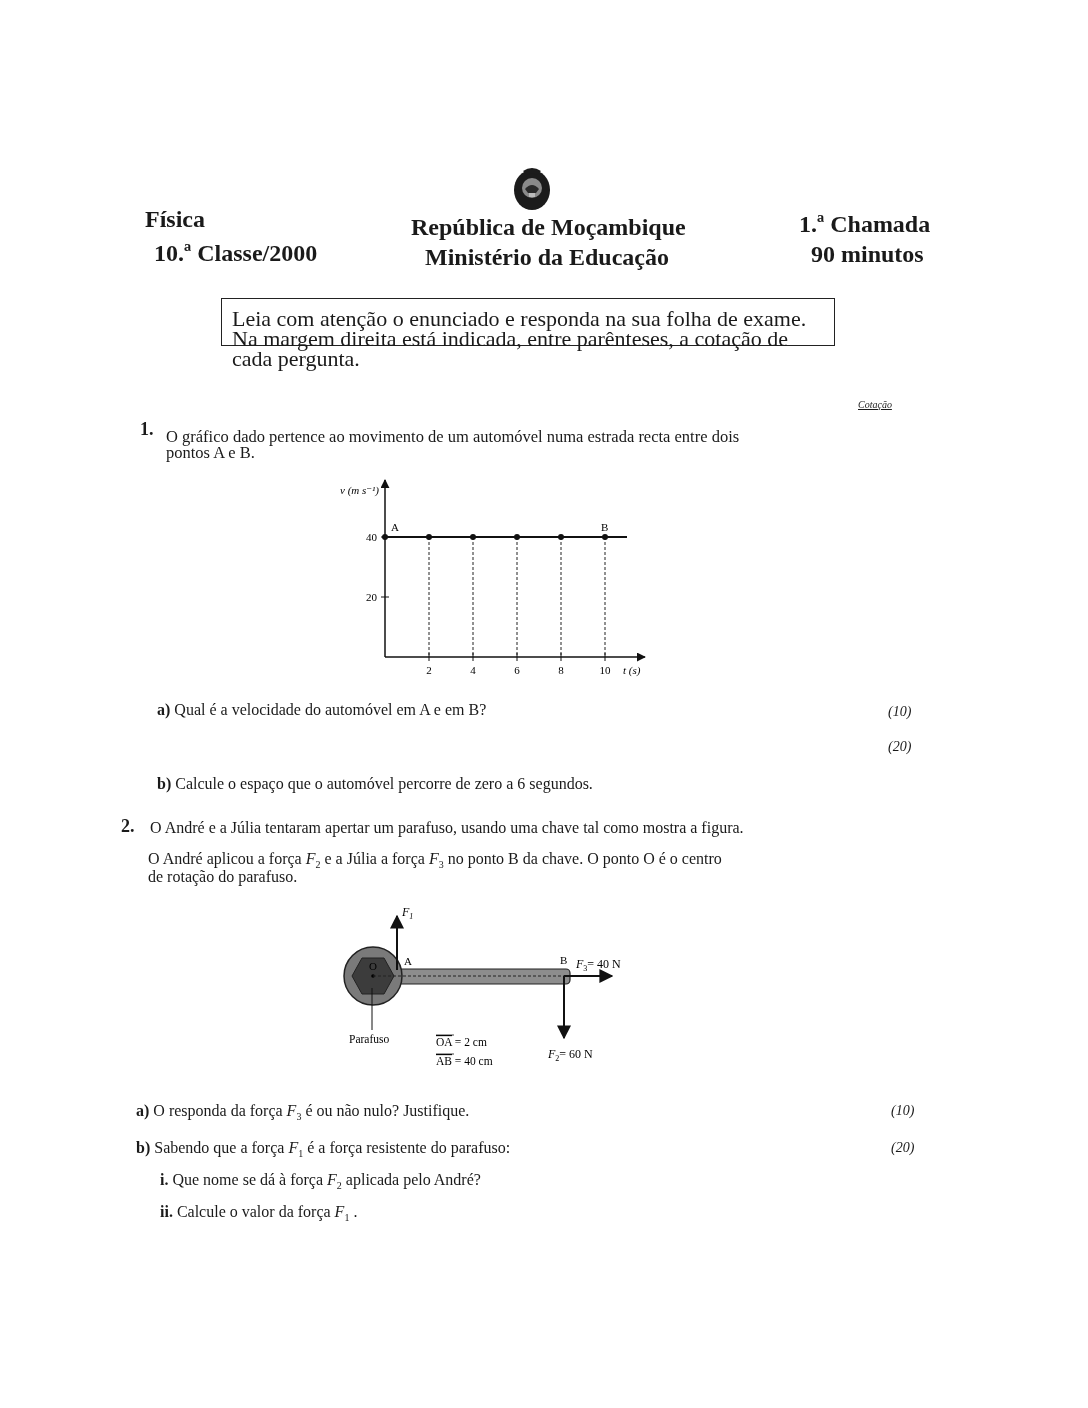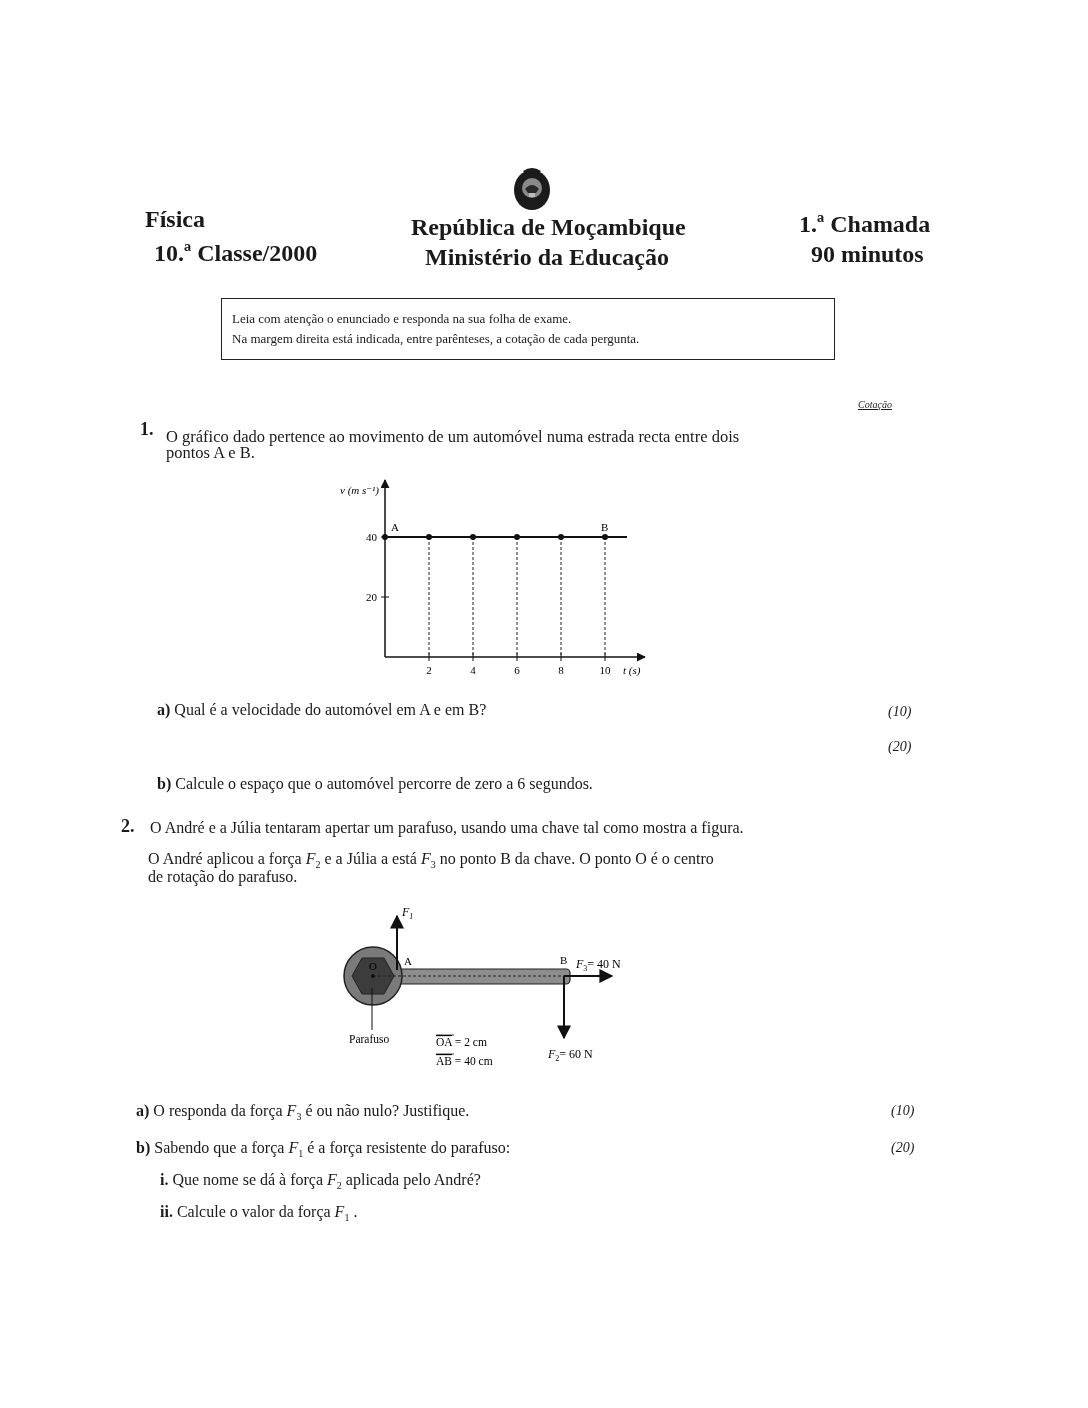--- a/index.html
+++ b/index.html
@@ -5,23 +5,23 @@
   html, body { margin: 0; padding: 0; }
   body {
     width: 1088px; height: 1408px; position: relative; overflow: hidden;
     background: #ffffff; color: #1a1a1a;
     font-family: "Liberation Serif", "DejaVu Serif", serif;
   }
   .abs { position: absolute; }
   .hdr { font-size: 24px; font-weight: bold; }
   .emblem { left: 509px; top: 163px; width: 46px; height: 50px; }
   .notice {
-    left: 221px; top: 298px; width: 614px; height: 62px;
+    left: 221px; top: 298px; width: 614px; height: 48px;
     border: 1.5px solid #222; box-sizing: border-box;
-    padding: 10px 10px 0 10px; font-size: 13px; line-height: 20px;
+    padding: 10px 10px 0 10px; font-size: 22px; line-height: 20px;
   }
   .qtext { font-size: 16.5px; line-height: 18px; }
   .qnum { font-weight: bold; font-size: 18px; }
   .sub { font-size: 16px; }
   .sub b { font-weight: bold; }
   .score { font-size: 14px; font-style: italic; }
   .cotacao { font-size: 10px; font-style: italic; font-weight: normal; text-decoration: underline; }
   svg text { font-family: "Liberation Serif", "DejaVu Serif", serif; }
   i.var { font-style: italic; }
   sub { font-size: 10px; }
@@ -105,21 +105,21 @@
 <div class="abs score" style="left:888px; top:704px;">(10)</div>
 <div class="abs sub" style="left:157px; top:744px;margin-top:31px;">
   <b>b)</b>
   <span>Calcule o espaço que o automóvel percorre de zero a  6  segundos.</span>
 </div>
 <div class="abs score" style="left:888px; top:739px;">(20)</div>
 
 <div class="abs qnum" style="left:121px; top:816px;">2.</div>
 <div class="abs sub" style="left:150px; top:819px;">O André e a Júlia tentaram apertar um parafuso, usando uma chave tal como mostra a figura.</div>
 <div class="abs sub" style="left:148px; top:850px;">
-  <span>O André aplicou a força </span><i class="var">F</i><sub>2</sub><span> e a Júlia a está </span><i class="var">F</i><sub>3</sub><span> no ponto  B  da chave. O ponto  O  é o centro</span>
+  <span>O André aplicou a força </span><i class="var">F</i><sub>2</sub><span> e a Júlia a força </span><i class="var">F</i><sub>3</sub><span> no ponto  B  da chave. O ponto  O  é o centro</span>
 </div>
 <div class="abs sub" style="left:148px; top:868px;">de rotação do parafuso.</div>
 
 <svg class="abs" style="left:330px; top:900px;" width="320" height="180">
   <defs>
     <marker id="arr" viewBox="0 0 10 10" refX="9" refY="5" markerWidth="7" markerHeight="7" orient="auto-start-reverse">
       <path d="M0 0 L10 5 L0 10 Z" fill="#111"></path>
     </marker>
   </defs>
 

